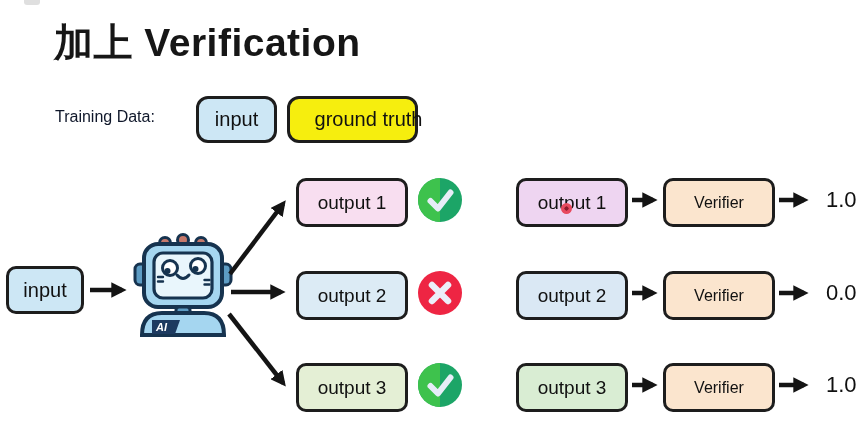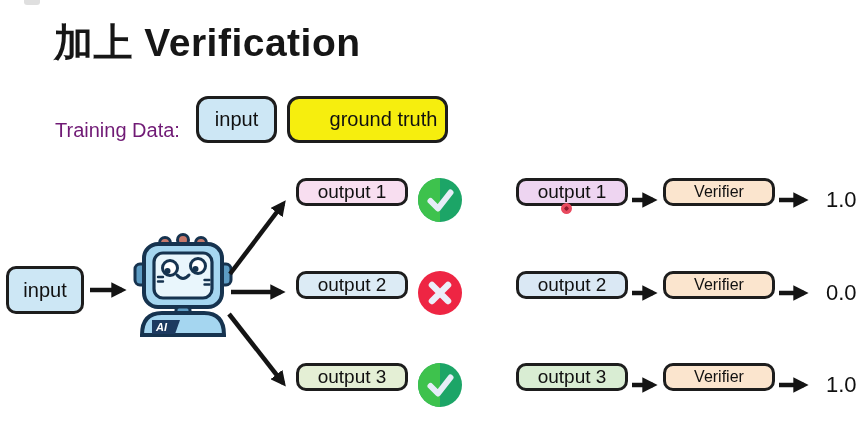--- a/index.html
+++ b/index.html
@@ -5,32 +5,32 @@
   html,body{margin:0;padding:0;background:#fff;}
   .canvas{
     position:relative;width:866px;height:438px;background:#ffffff;
     font-family:"Liberation Sans",sans-serif;overflow:hidden;
   }
   .title{
     position:absolute;left:54px;top:16px;font-size:39px;font-weight:700;
     color:#161616;letter-spacing:.5px;white-space:nowrap;
   }
   .tlabel{
-    position:absolute;left:55px;top:108px;font-size:20px;color:#701a75;white-space:nowrap;margin-top:11px;
+    position:absolute;left:55px;top:108px;font-size:16px;color:#0f172a;white-space:nowrap;
   }
   .box{
     position:absolute;box-sizing:border-box;border:3px solid #1d1d1d;border-radius:10px;
     display:flex;align-items:center;justify-content:center;
     font-size:19px;color:#111;background:#fff;white-space:nowrap;
   }
   .chip{border-radius:12px;font-size:20px;}
   .chip-input{left:196px;top:96px;width:81px;height:47px;}
-  .chip-gt{left:287px;top:96px;width:161px;height:47px;padding-left:32px;}
+  .chip-gt{left:287px;top:96px;width:131px;height:47px;padding-left:32px;}
   .in-box{left:6px;top:266px;width:78px;height:48px;font-size:20px;}
-  .mid{width:112px;height:28px;}
+  .mid{width:112px;height:49px;}
   .m1{left:296px;top:178px;} .m2{left:296px;top:271px;} .m3{left:296px;top:363px;}
   .r1{left:516px;top:178px;} .r2{left:516px;top:271px;} .r3{left:516px;top:363px;}
   .v1{left:663px;top:178px;} .v2{left:663px;top:271px;} .v3{left:663px;top:363px;}
   .verifier{font-size:16px;}
   .judge{position:absolute;width:46px;height:46px;left:417px;}
   .j1{top:177px;} .j2{top:270px;} .j3{top:362px;}
   .score{position:absolute;left:814px;font-size:22px;color:#101010;line-height:28px;margin-left:12px;}
   .s1{top:186px;} .s2{top:279px;} .s3{top:371px;}
   .arrows{position:absolute;left:0;top:0;pointer-events:none;}
   .robot{position:absolute;left:132px;top:232px;}

